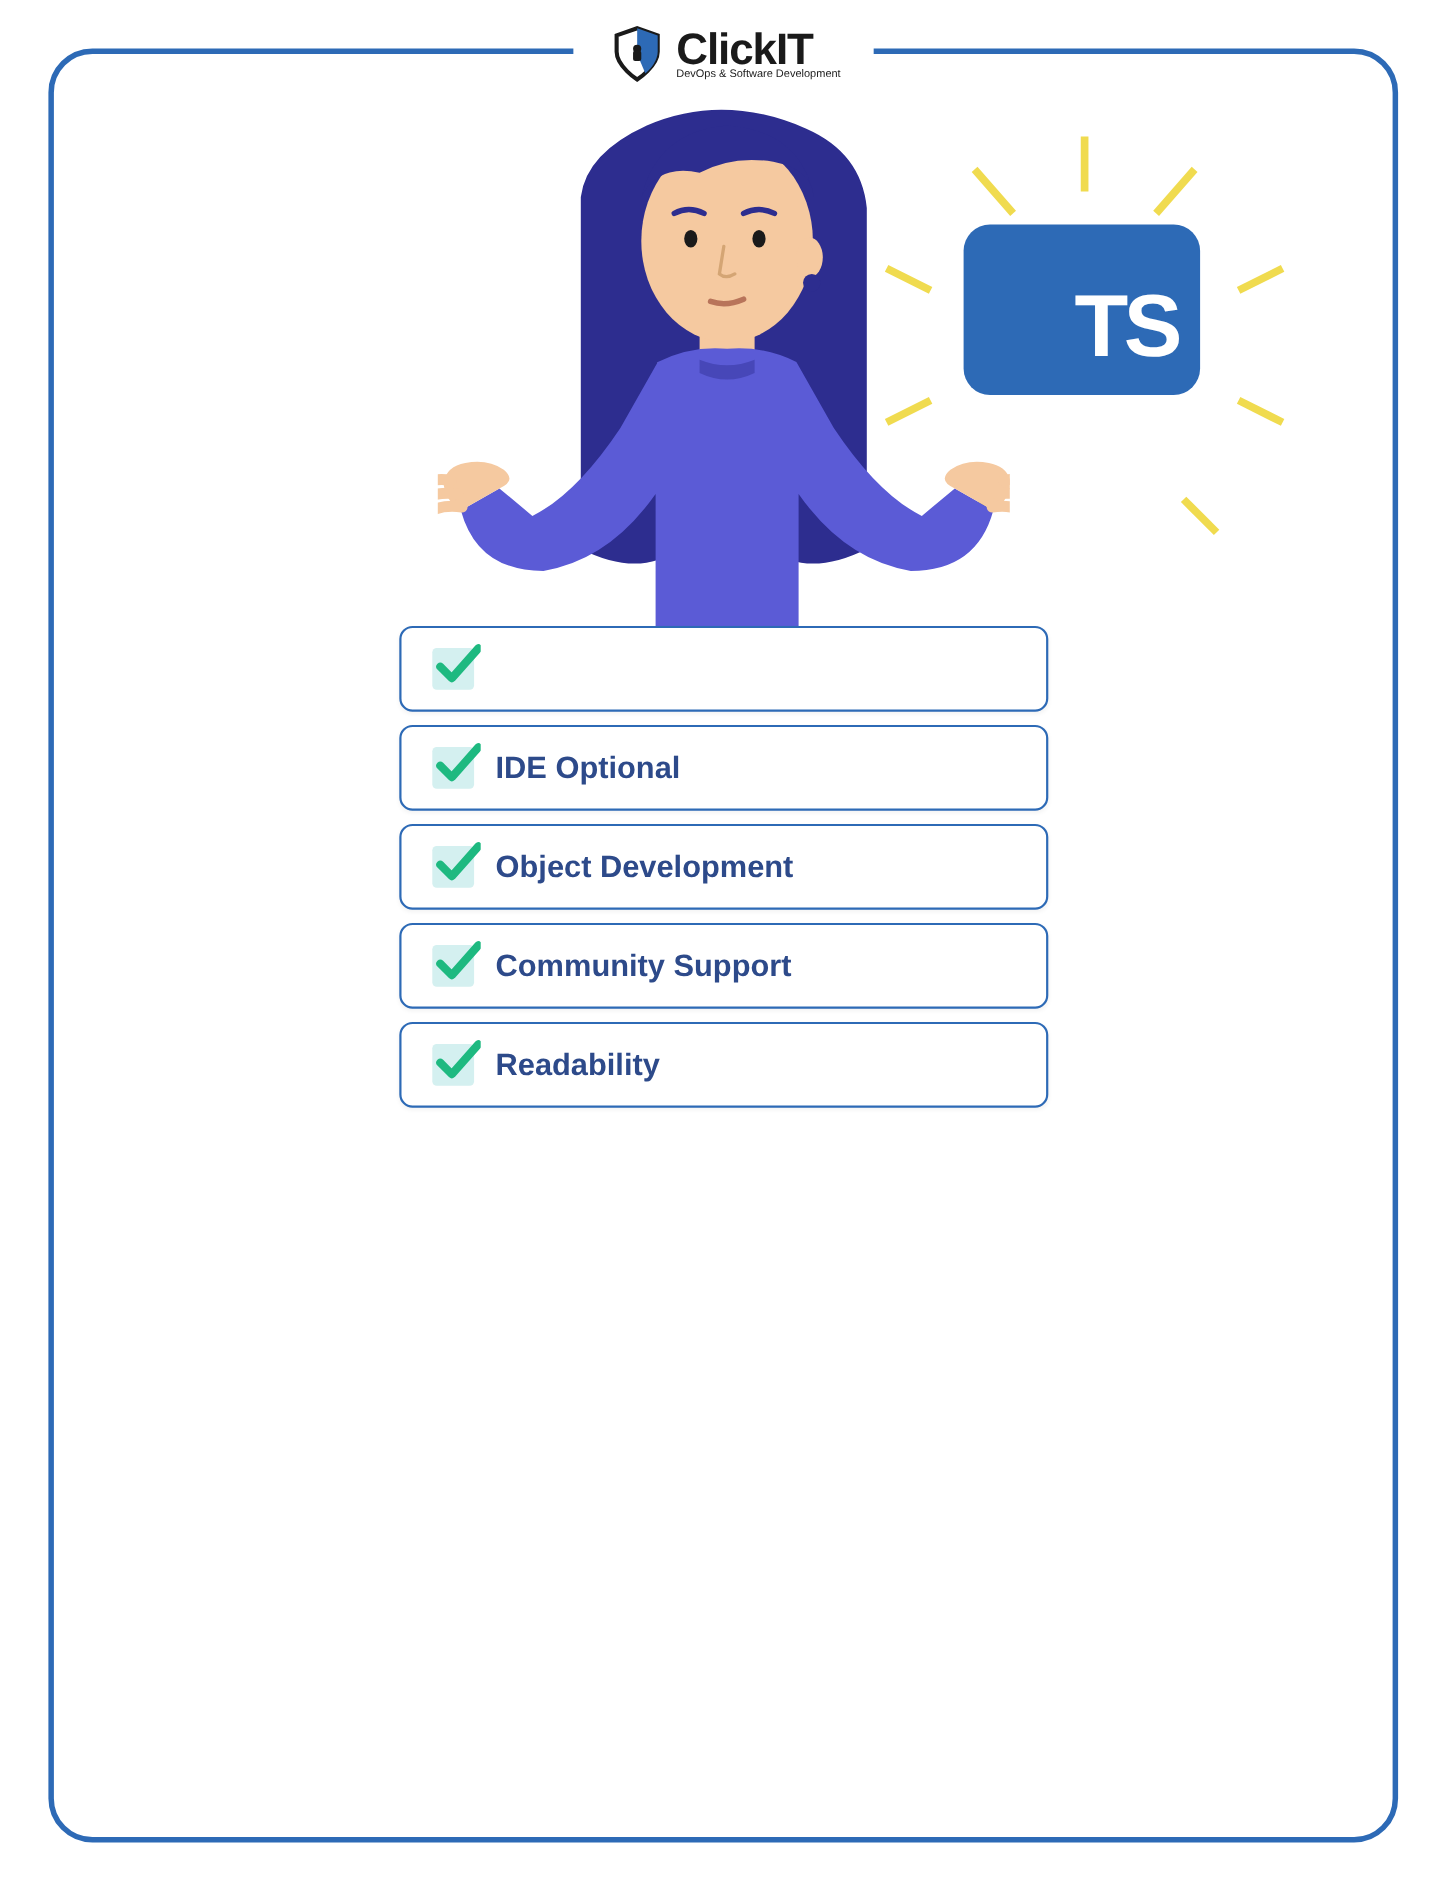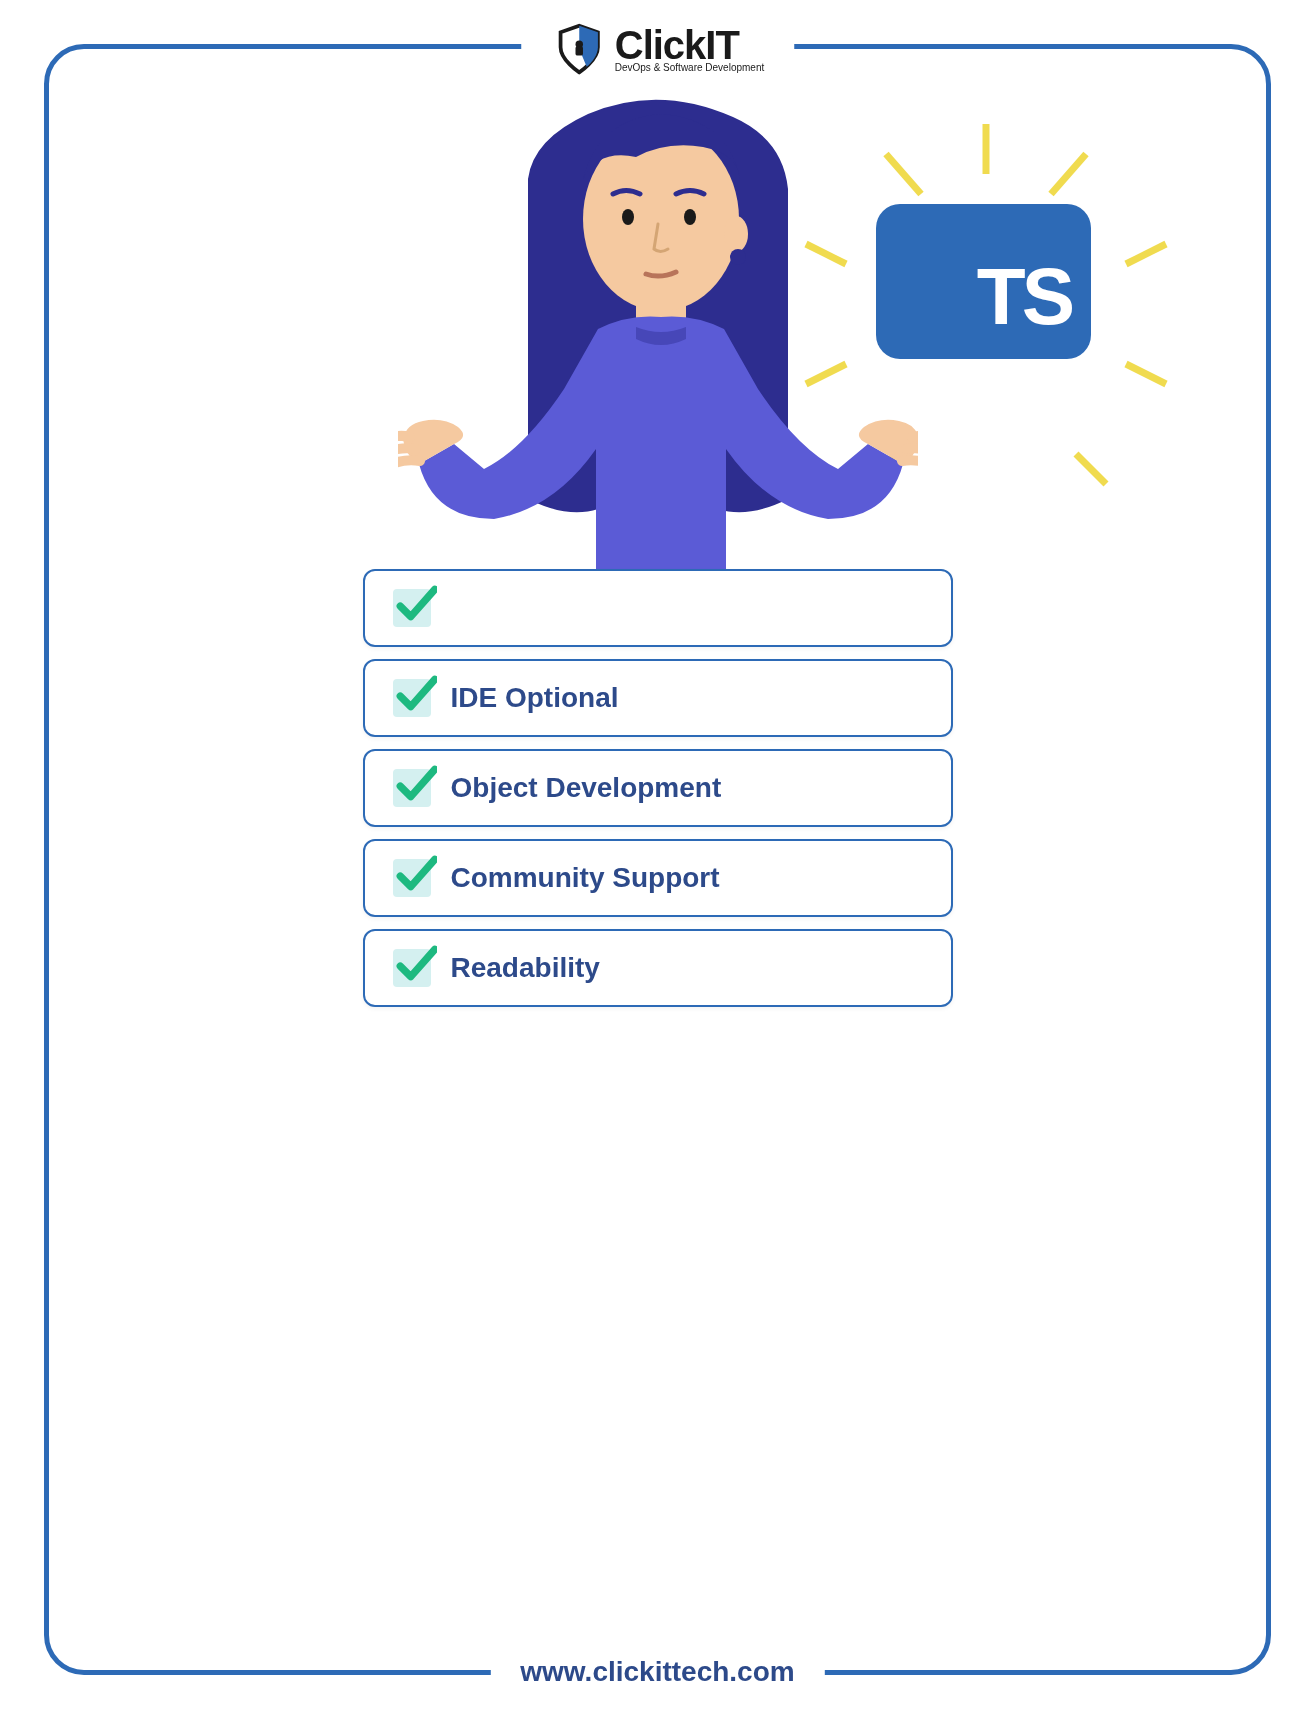--- a/index.html
+++ b/index.html
@@ -135,18 +135,15 @@
       <div class="item">
         <div class="check-box">
           <svg viewBox="0 0 40 40" style="position:absolute;top:-6px;left:2px;width:42px;height:42px;">
               <path d="M5 22 L15 32 L38 6" stroke="#1eb980" stroke-width="7" fill="none" stroke-linecap="round" stroke-linejoin="round"></path>
             </svg>
         </div>
         <span class="item-text">Readability</span>
       </div>
     </div>
 
-    <div class="footer-wrap">
-      <span class="footer">www.clickittech.com</span>
-    </div>
 
   </div>
 </div>
 
 </body></html>

